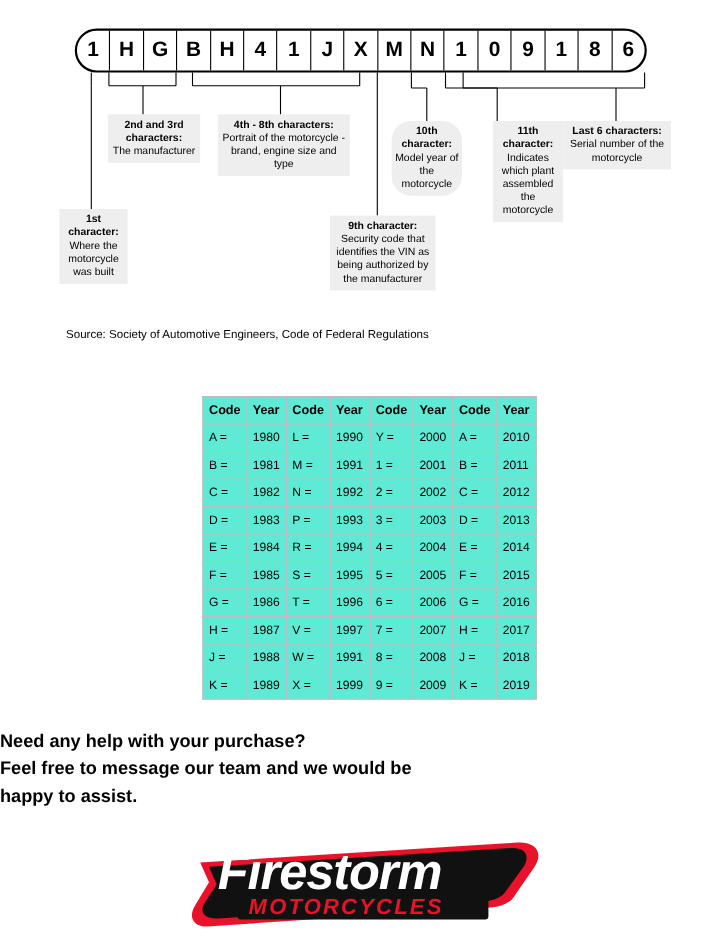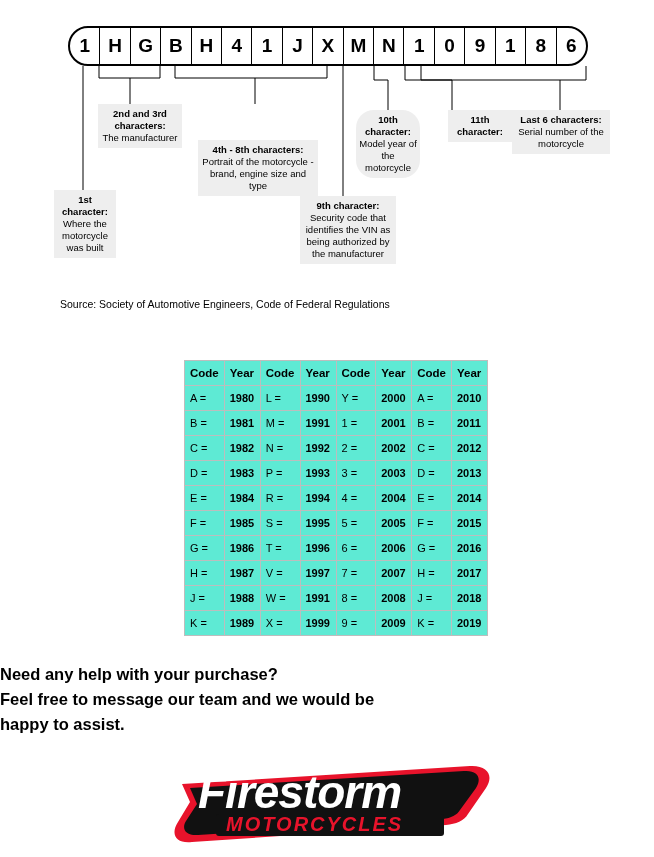--- a/index.html
+++ b/index.html
@@ -64,21 +64,21 @@
     text-align: center;
     font-size: 9.5px;
     line-height: 12px;
     color: #000;
     padding: 4px 3px;
   }
   .callout .hdr { font-weight: bold; display: block; }
 
   #callout-1  { left: 54px;  top: 190px; width: 62px; }
   #callout-23 { left: 98px;  top: 104px; width: 84px; }
-  #callout-48 { left: 198px; top: 104px; width: 120px; margin-top: 36px; }
+  #callout-48 { left: 198px; top: 104px; width: 120px; }
   #callout-9  { left: 300px; top: 196px; width: 96px; }
   #callout-10 { left: 356px; top: 110px; width: 64px; border-radius: 18px; }
   #callout-11 { left: 448px; top: 110px; width: 64px; }
   #callout-last { left: 512px; top: 110px; width: 98px; }
 
   #source-note {
     position: absolute;
     left: 60px;
     top: 298px;
     font-size: 10.5px;
@@ -102,21 +102,21 @@
     padding: 3px 5px;
     height: 25px;
     text-align: left;
     white-space: nowrap;
   }
   table.year-table th {
     font-weight: bold;
     font-size: 11.5px;
   }
   table.year-table td.code { width: 36px; }
-  table.year-table td.year { width: 36px; font-weight: bold; }
+  table.year-table td.year { width: 36px; }
 
   
   #help-text {
     position: absolute;
     left: 0;
     top: 662px;
     width: 654px;
     text-align: left;
     font-size: 16.5px;
     font-weight: bold;
@@ -215,20 +215,21 @@
     <span>Security code that identifies the VIN as being authorized by the manufacturer</span>
   </div>
 
   <div class="callout" id="callout-10">
     <span class="hdr">10th character:</span>
     <span>Model year of the motorcycle</span>
   </div>
 
   <div class="callout" id="callout-11">
     <span class="hdr">11th character:</span>
+    <span>Indicates which plant assembled the motorcycle</span>
   </div>
 
   <div class="callout" id="callout-last">
     <span class="hdr">Last 6 characters:</span>
     <span>Serial number of the motorcycle</span>
   </div>
 
   <div id="source-note">Source:  Society of Automotive Engineers, Code of Federal Regulations</div>
 </div>
 

